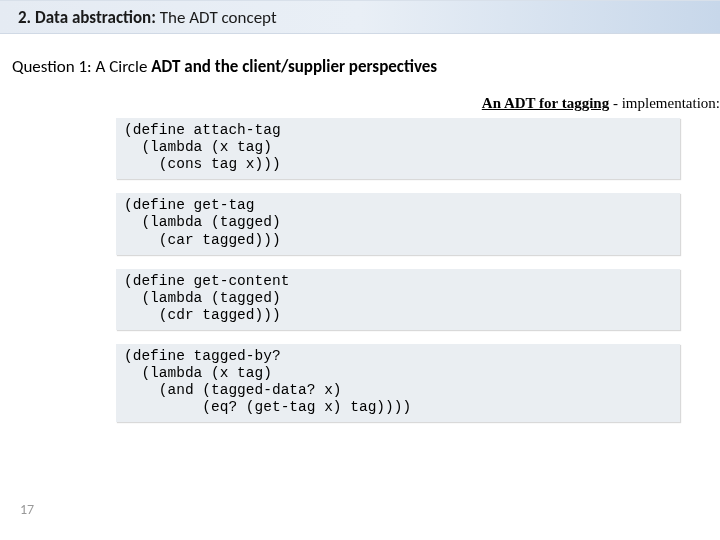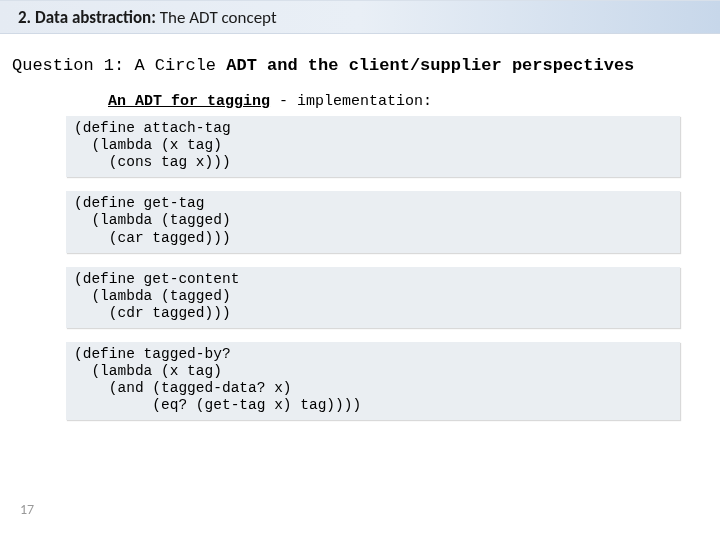--- a/index.html
+++ b/index.html
@@ -6,26 +6,26 @@
   html, body { width: 720px; height: 540px; background: #fff; font-family: Calibri, Arial, sans-serif; color: #000; }
   .slide { position: relative; width: 720px; height: 540px; }
   .header {
     width: 100%; height: 34px;
     background: linear-gradient(90deg, #e5ebf3 0%, #e9eff6 50%, #c7d7ea 100%);
     border-top: 1px solid #d8e0ea; border-bottom: 1px solid #d0d9e5;
     padding: 6px 18px; display: flex; align-items: flex-start;
   }
   .header-title { font-size: 17px; color: #1a1a1a; }
   .header-title .b { font-weight: 700; }
-  .question { padding: 22px 12px 0 12px; font-size: 17px; font-family: Liberation Mono, monospace; }
+  .question { padding: 22px 12px 0 12px; font-size: 17px; }
   .question .qnum { font-weight: 400; }
   .question .qbold { font-weight: 700; }
-  .subtitle { padding: 18px 0 6px 108px; font-family: Liberation Mono, monospace; font-size: 15px; }
+  .subtitle { padding: 18px 0 6px 108px; font-family: Liberation Serif, serif; font-size: 15px; text-align: right; }
   .subtitle .u { text-decoration: underline; font-weight: 700; }
-  .blocks { padding-left: 66px; padding-right: 40px; }
+  .blocks { padding-left: 116px; padding-right: 40px; }
   .code {
     background: #eaeef2;
     font-family: "Courier New", monospace;
     font-size: 14.5px;
     line-height: 1.18;
     white-space: pre;
     padding: 4px 8px 6px 8px;
     margin-bottom: 14px;
     box-shadow: 1px 1px 1px rgba(0,0,0,0.15);
   }

